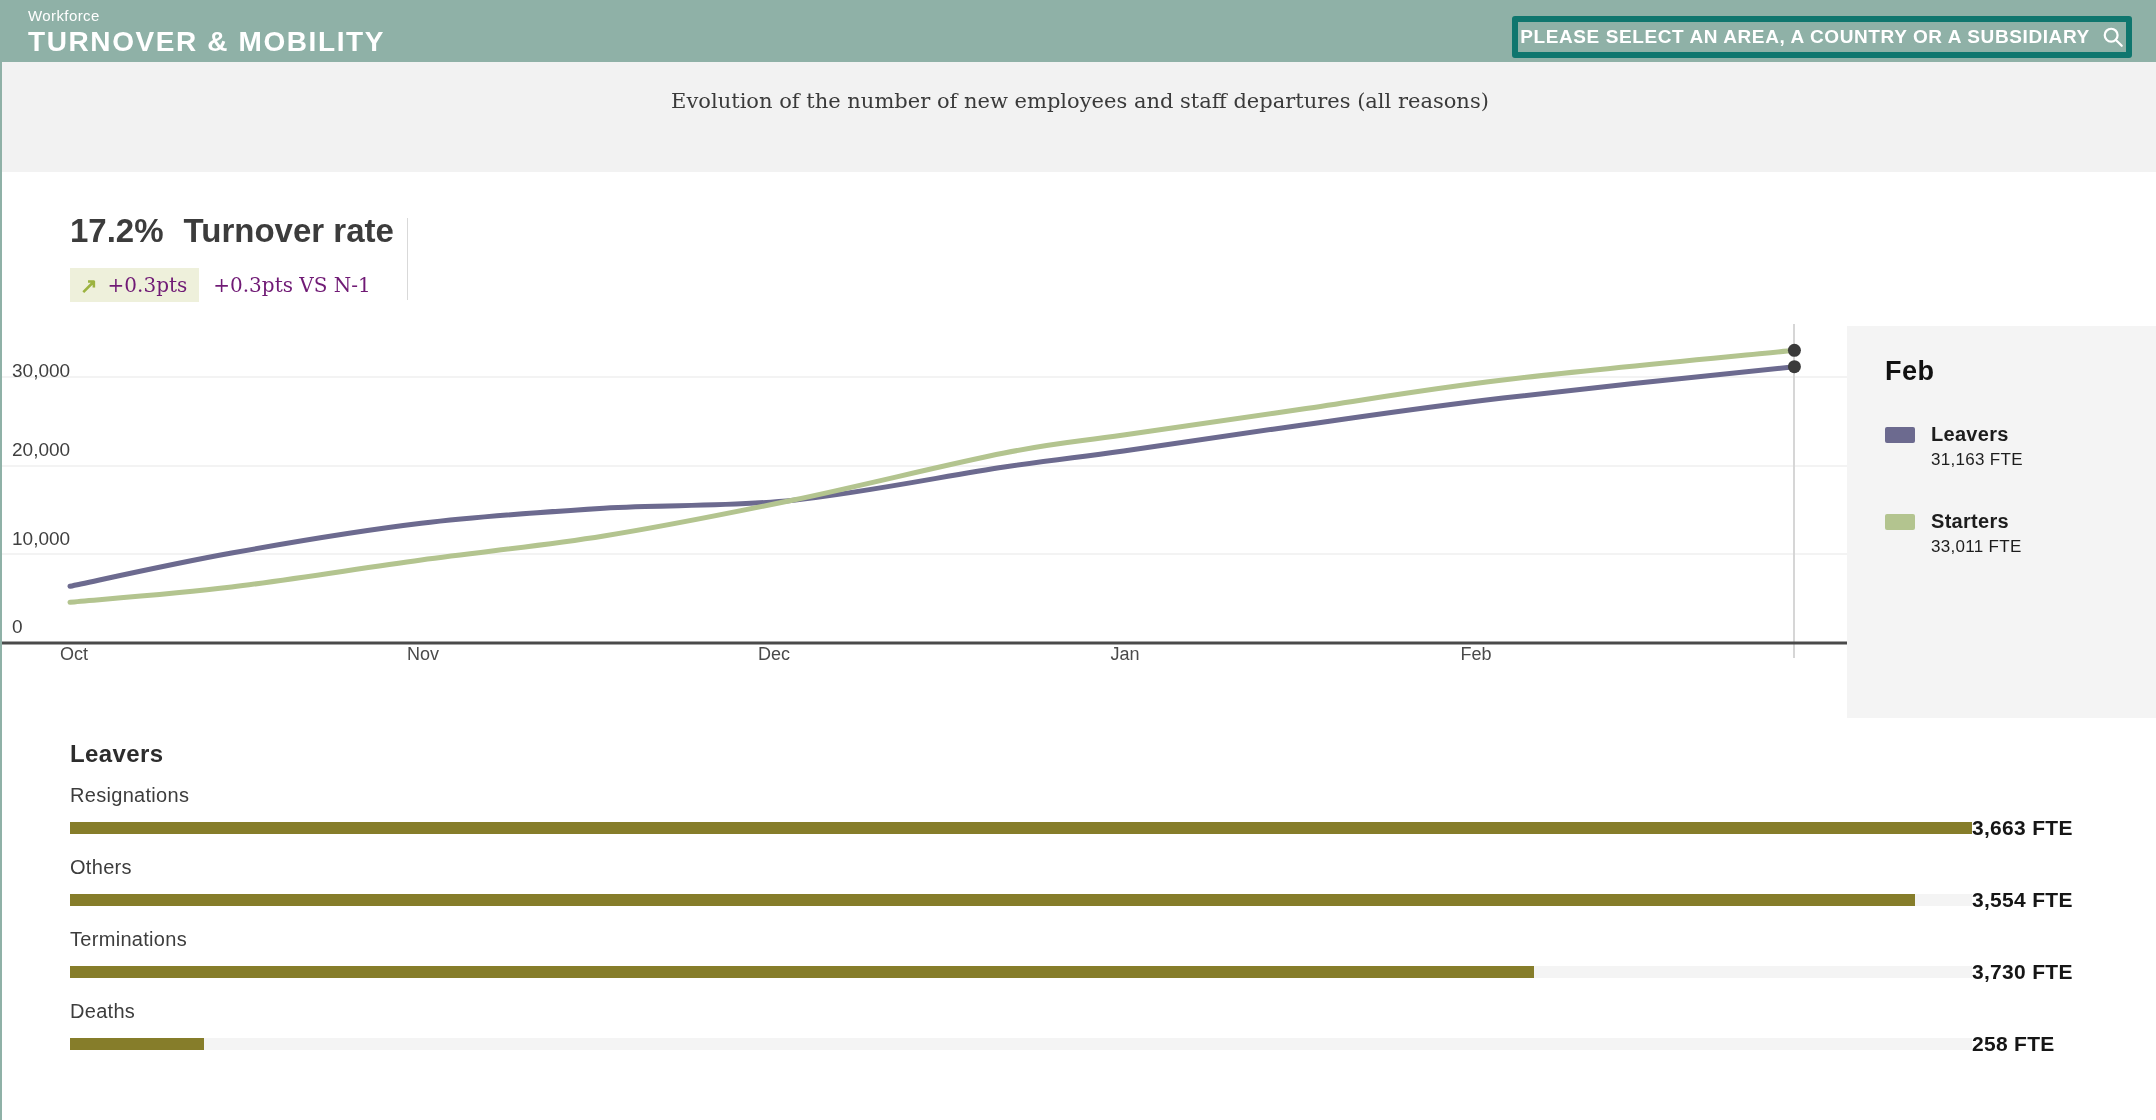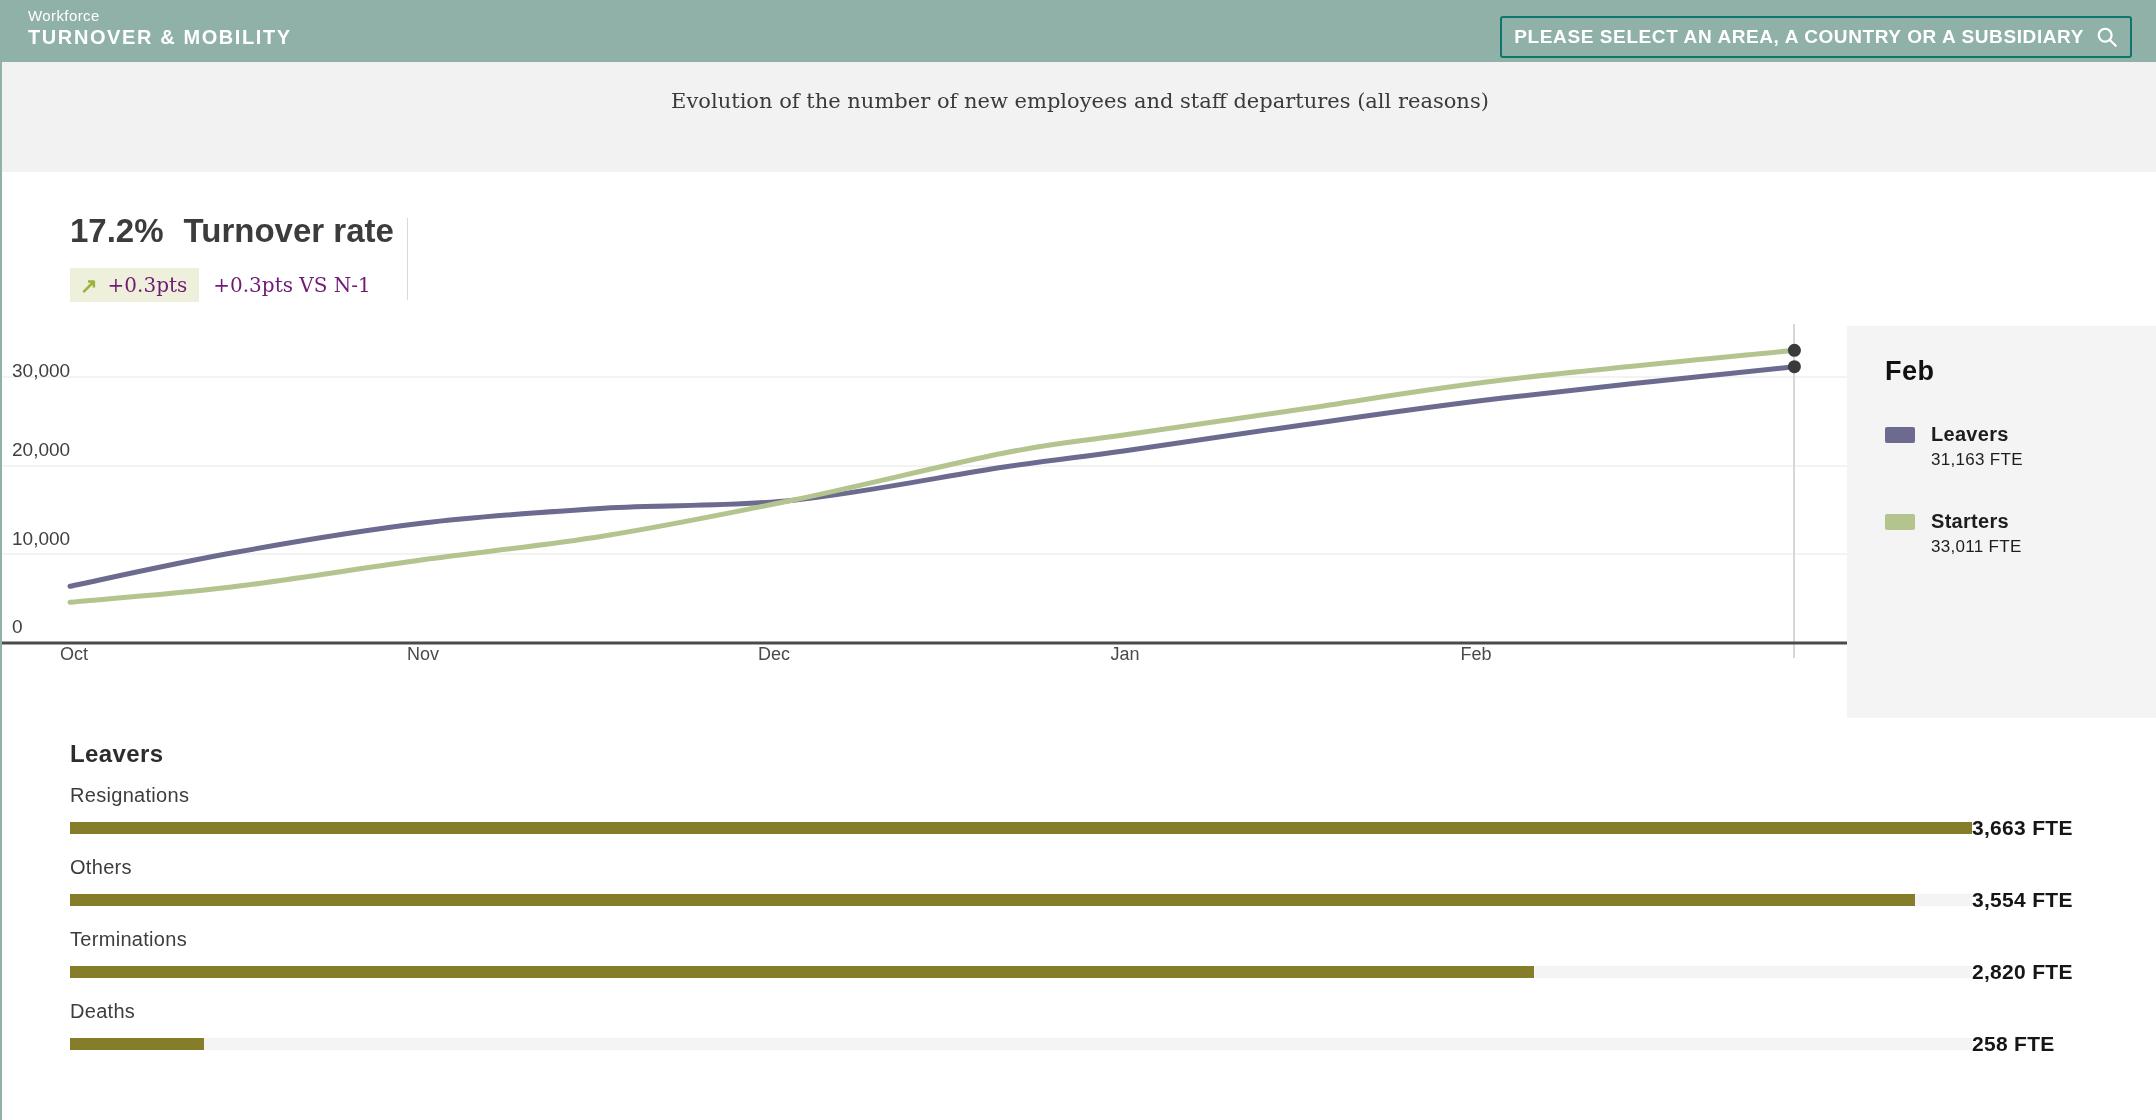--- a/index.html
+++ b/index.html
@@ -12,26 +12,26 @@
     position:relative;
     color:#3c3c3c;
   }
   
   .header {
     position:absolute; left:0; top:0; width:2156px; height:62px;
     background:#8fb1a7; color:#ffffff;
   }
   .header-text { position:absolute; left:26px; top:7px; }
   .eyebrow { font-size:15px; letter-spacing:0.4px; }
-  .app-title { font-size:20px; font-weight:bold; letter-spacing:1.6px; margin-top:2px; }
+  .app-title { font-size:28px; font-weight:bold; letter-spacing:1.6px; margin-top:2px; }
   .search-box {
     position:absolute; right:26px; top:16px; height:42px; min-width:620px;
-    border:2px solid #0f766e; border-radius:3px;
+    border:6px solid #0f766e; border-radius:3px;
     display:flex; align-items:center; justify-content:center; gap:12px;
-    padding:0 12px; cursor:pointer;
+    padding:0 0; cursor:pointer;
   }
   .search-text { font-size:19px; font-weight:bold; letter-spacing:0.6px; color:#ffffff; white-space:nowrap; }
   .search-icon-svg { width:22px; height:22px; display:block; }
   
   .subtitle-strip {
     position:absolute; left:0; top:62px; width:2156px; height:110px;
     background:#f2f2f2; text-align:center;
   }
   .subtitle-text {
     font-family:"DejaVu Serif","Liberation Serif",serif;
@@ -192,21 +192,21 @@
       <div class="bd-value">3,554 FTE</div>
     </div>
   </div>
 
   <div class="bd-row">
     <div class="bd-label">Terminations</div>
     <div class="bd-bar-line">
       <div class="bd-track">
         <div class="bd-fill" style="width: 76.9861%;"></div>
       </div>
-      <div class="bd-value">2,820 FTE</div>
+      <div class="bd-value">3,730 FTE</div>
     </div>
   </div>
 
   <div class="bd-row">
     <div class="bd-label">Deaths</div>
     <div class="bd-bar-line">
       <div class="bd-track">
         <div class="bd-fill" style="width: 7.04341%;"></div>
       </div>
       <div class="bd-value">258 FTE</div>

